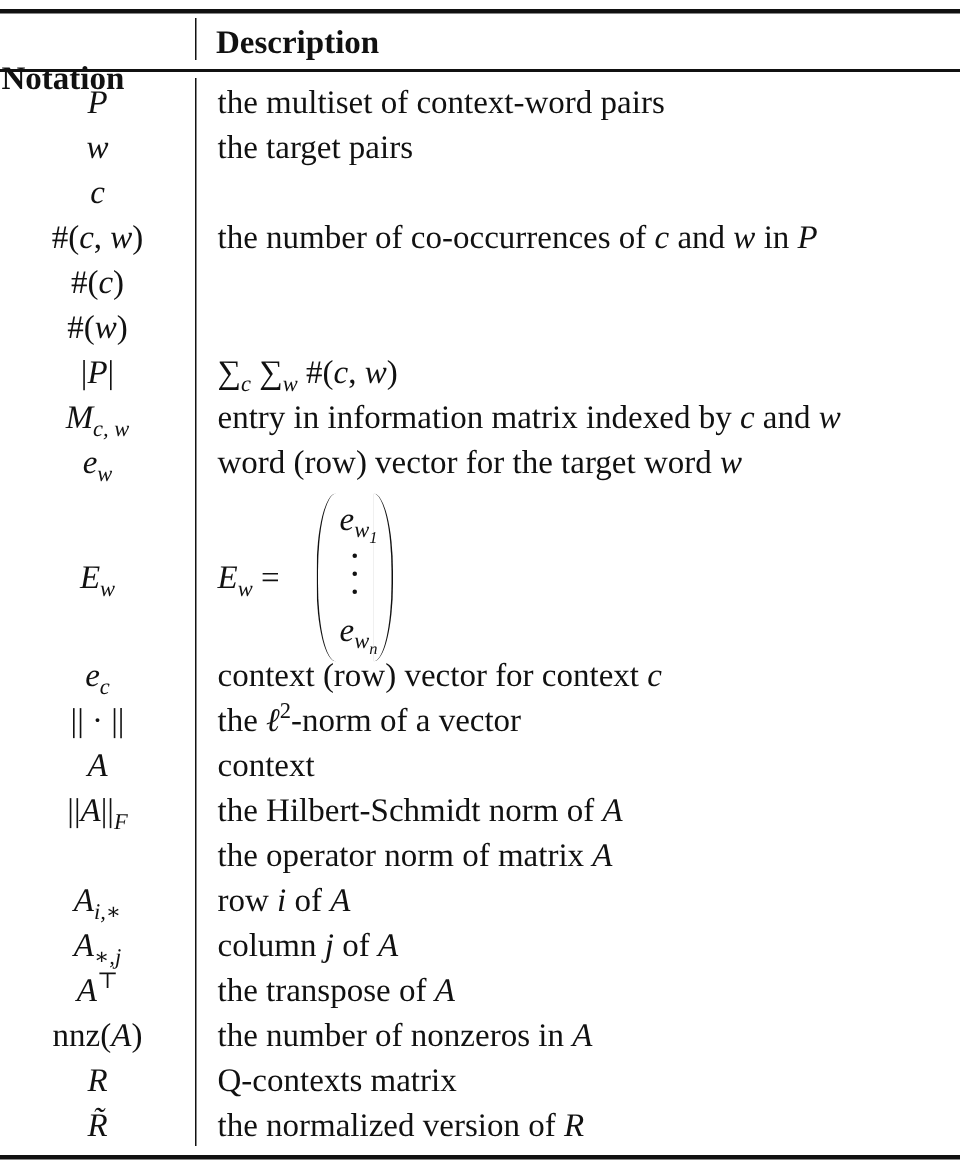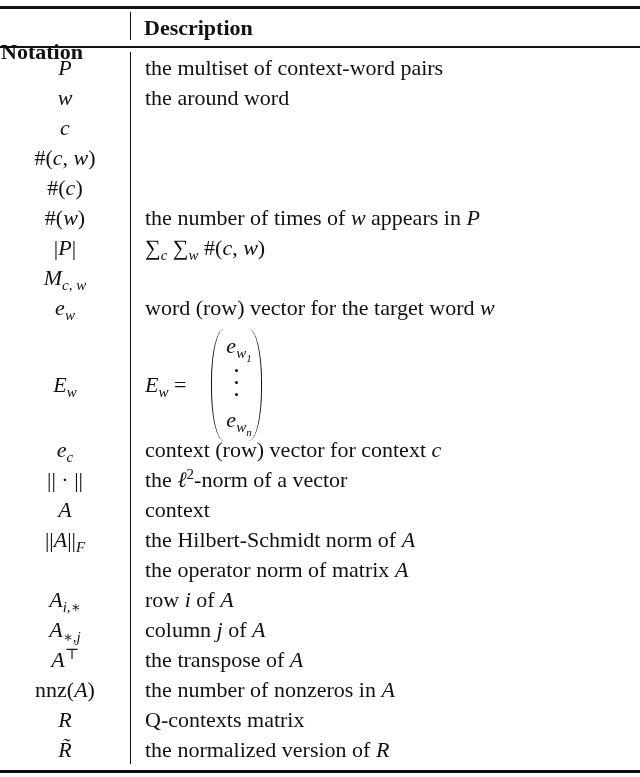--- a/index.html
+++ b/index.html
@@ -39,41 +39,42 @@
   <div class="hdr hdr-desc">Description</div>
   <div class="rule-mid"></div>
   <div class="vline"></div>
 
   <div class="row" style="top:53px">
     <span class="n">P</span>
     <span class="d">the multiset of context-word pairs</span>
   </div>
   <div class="row" style="top:83px">
     <span class="n">w</span>
-    <span class="d">the around word</span>
+    <span class="d">the target pairs</span>
   </div>
   <div class="row" style="top:113px">
     <span class="n">c</span>
   </div>
   <div class="row" style="top:143px">
     <span class="n up">#(<i>c</i>, <i>w</i>)</span>
+    <span class="d">the number of co-occurrences of <i>c</i> and <i>w</i> in <i>P</i></span>
   </div>
   <div class="row" style="top:173px">
     <span class="n up">#(<i>c</i>)</span>
   </div>
   <div class="row" style="top:203px">
     <span class="n up">#(<i>w</i>)</span>
-    <span class="d">the number of times of <i>w</i> appears in <i>P</i></span>
   </div>
   <div class="row" style="top:233px">
     <span class="n up">|<i>P</i>|</span>
     <span class="d">∑<sub><i>c</i></sub> ∑<sub><i>w</i></sub> #(<i>c</i>, <i>w</i>)</span>
   </div>
   <div class="row" style="top:263px">
     <span class="n">M<sub>c, w</sub></span>
+    <span class="d">entry in information matrix indexed by <i>c</i> and <i>w</i></span>
   </div>
   <div class="row" style="top:293px">
     <span class="n">e<sub>w</sub></span>
     <span class="d">word (row) vector for the target word <i>w</i></span>
   </div>
 
   <div class="row matrix-row" style="top:325px">
     <span class="n">E<sub>w</sub></span>
     <div class="matrix">
       <span class="lhs"><i>E<sub>w</sub></i> =</span>

